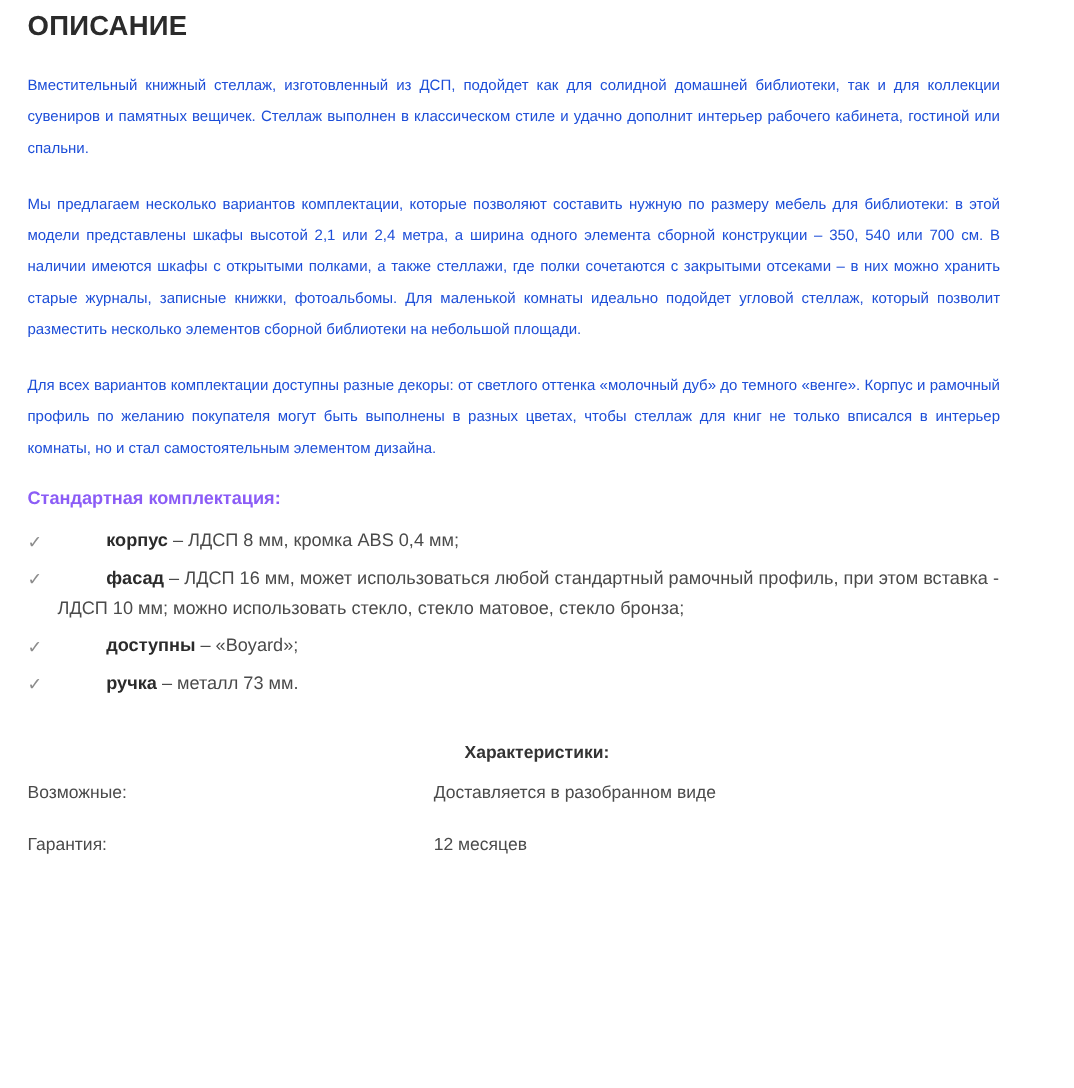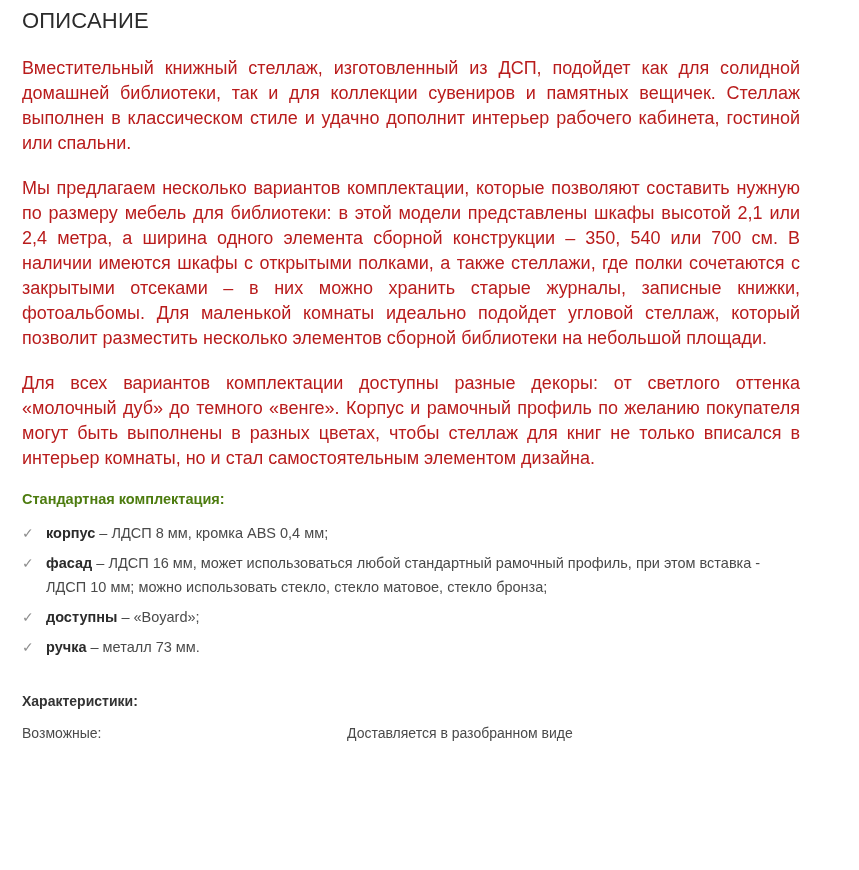--- a/index.html
+++ b/index.html
@@ -17,37 +17,37 @@
   .page {
     width: 859px;
     height: 870px;
     box-sizing: border-box;
     padding: 0 22px;
     position: relative;
     overflow: hidden;
   }
   .title {
     font-size: 22px;
-    font-weight: normal;
+    font-weight: bold;
     color: #2b2b2b;
     margin: 8px 0 22px 0;
     letter-spacing: 0.2px;
   }
   p.para {
-    font-size: 18px;
+    font-size: 12px;
     line-height: 25px;
-    color: #b91c1c;
+    color: #1d4ed8;
     text-align: justify;
     margin: 0 0 20px 0;
     width: 778px;
   }
   .subhead {
     font-size: 14.5px;
     font-weight: bold;
-    color: #4d7c0f;
+    color: #8b5cf6;
     margin: 4px 0 14px 0;
   }
   ul.spec-list {
     list-style: none;
     margin: 0 0 8px 0;
     padding: 0;
     width: 780px;
   }
   ul.spec-list li {
     position: relative;
@@ -62,26 +62,28 @@
     position: absolute;
     left: 0;
     top: 0;
     color: #8d8d8d;
     font-size: 14px;
     line-height: 24px;
   }
   ul.spec-list li b {
     color: #2b2b2b;
     font-weight: bold;
+    margin-left: 39px;
   }
   .char-head {
     font-size: 14px;
     font-weight: bold;
     color: #333333;
     margin: 34px 0 16px 0;
+    text-align: center;
   }
   table.chars {
     border-collapse: collapse;
     width: 780px;
   }
   table.chars td {
     font-size: 14px;
     color: #4a4a4a;
     padding: 0 0 26px 0;
     vertical-align: top;
@@ -126,16 +128,20 @@
   </ul>
 
   <div class="char-head">Характеристики:</div>
 
   <table class="chars">
     <tbody>
       <tr>
         <td class="label">Возможные:</td>
         <td class="value">Доставляется в разобранном виде</td>
       </tr>
+      <tr>
+        <td class="label">Гарантия:</td>
+        <td class="value">12 месяцев</td>
+      </tr>
     </tbody>
   </table>
 
 </div>
 
 </body></html>

